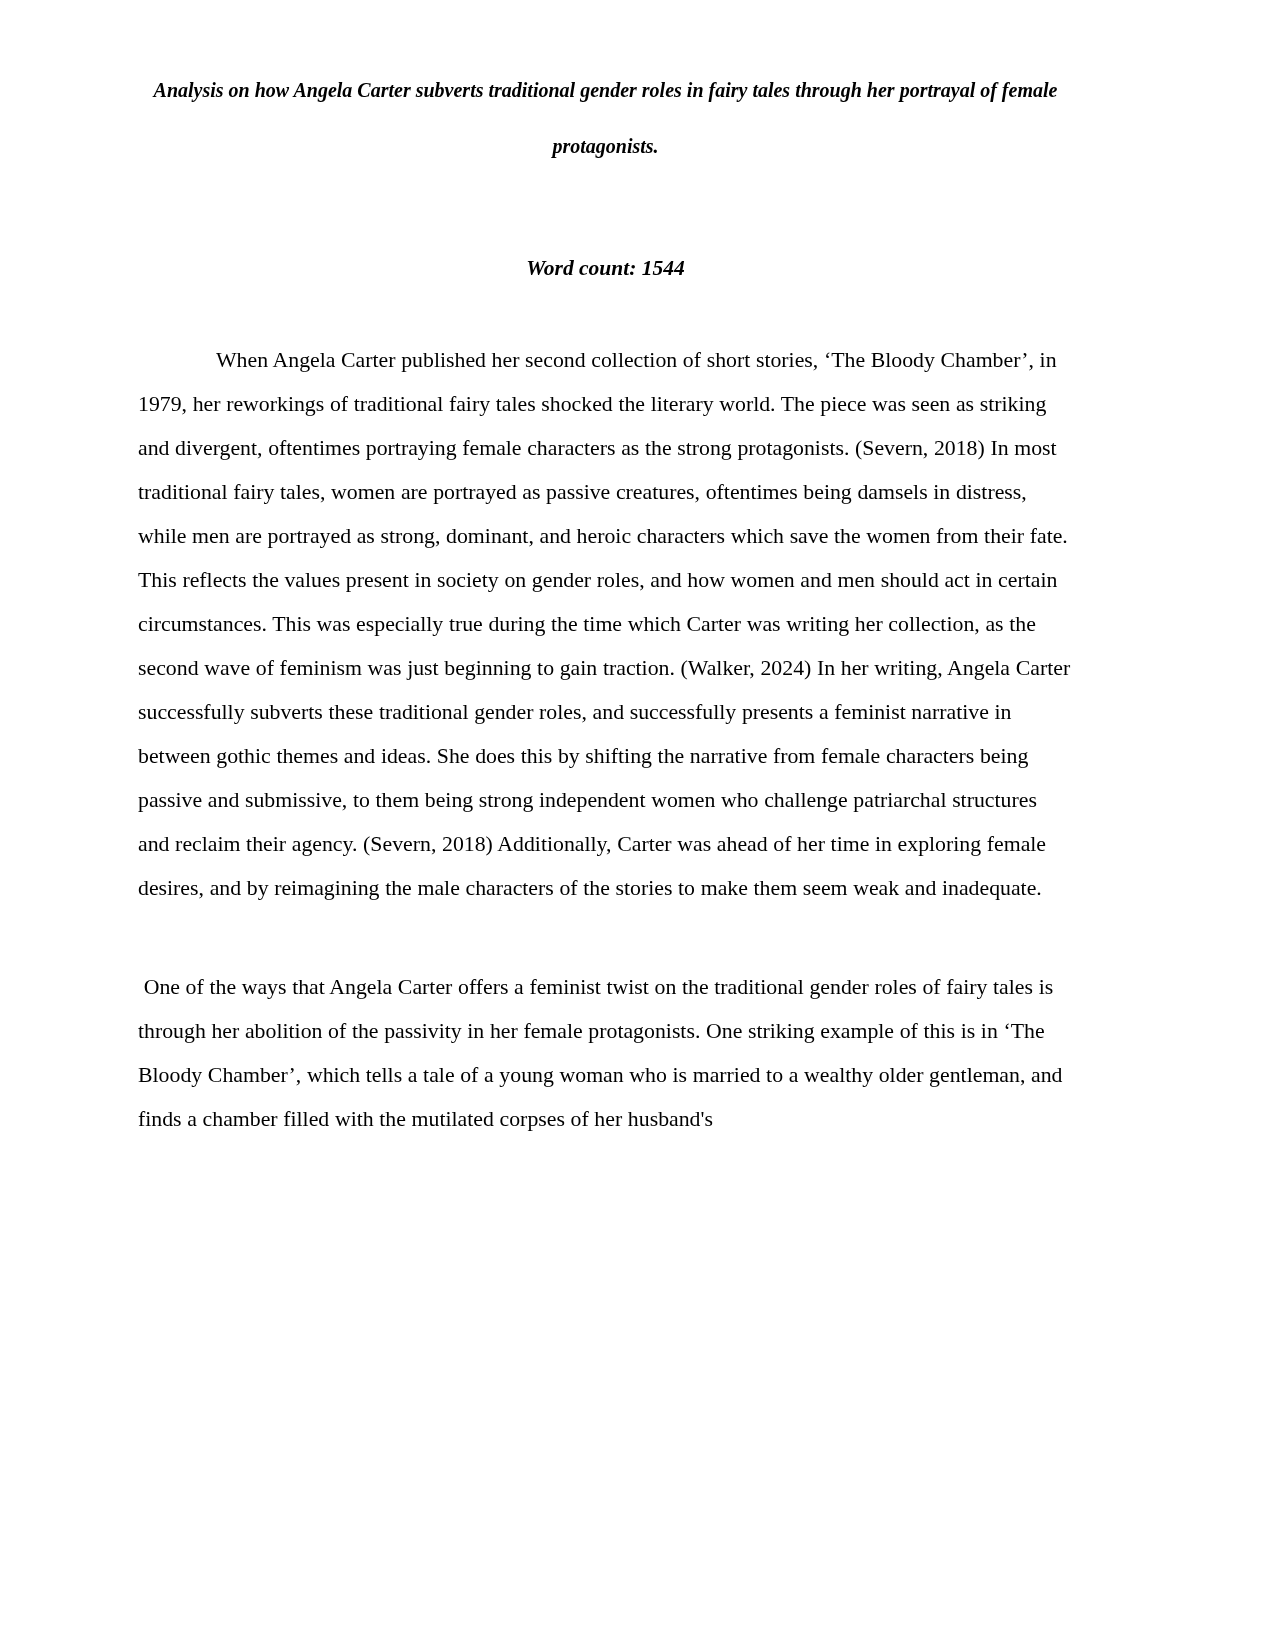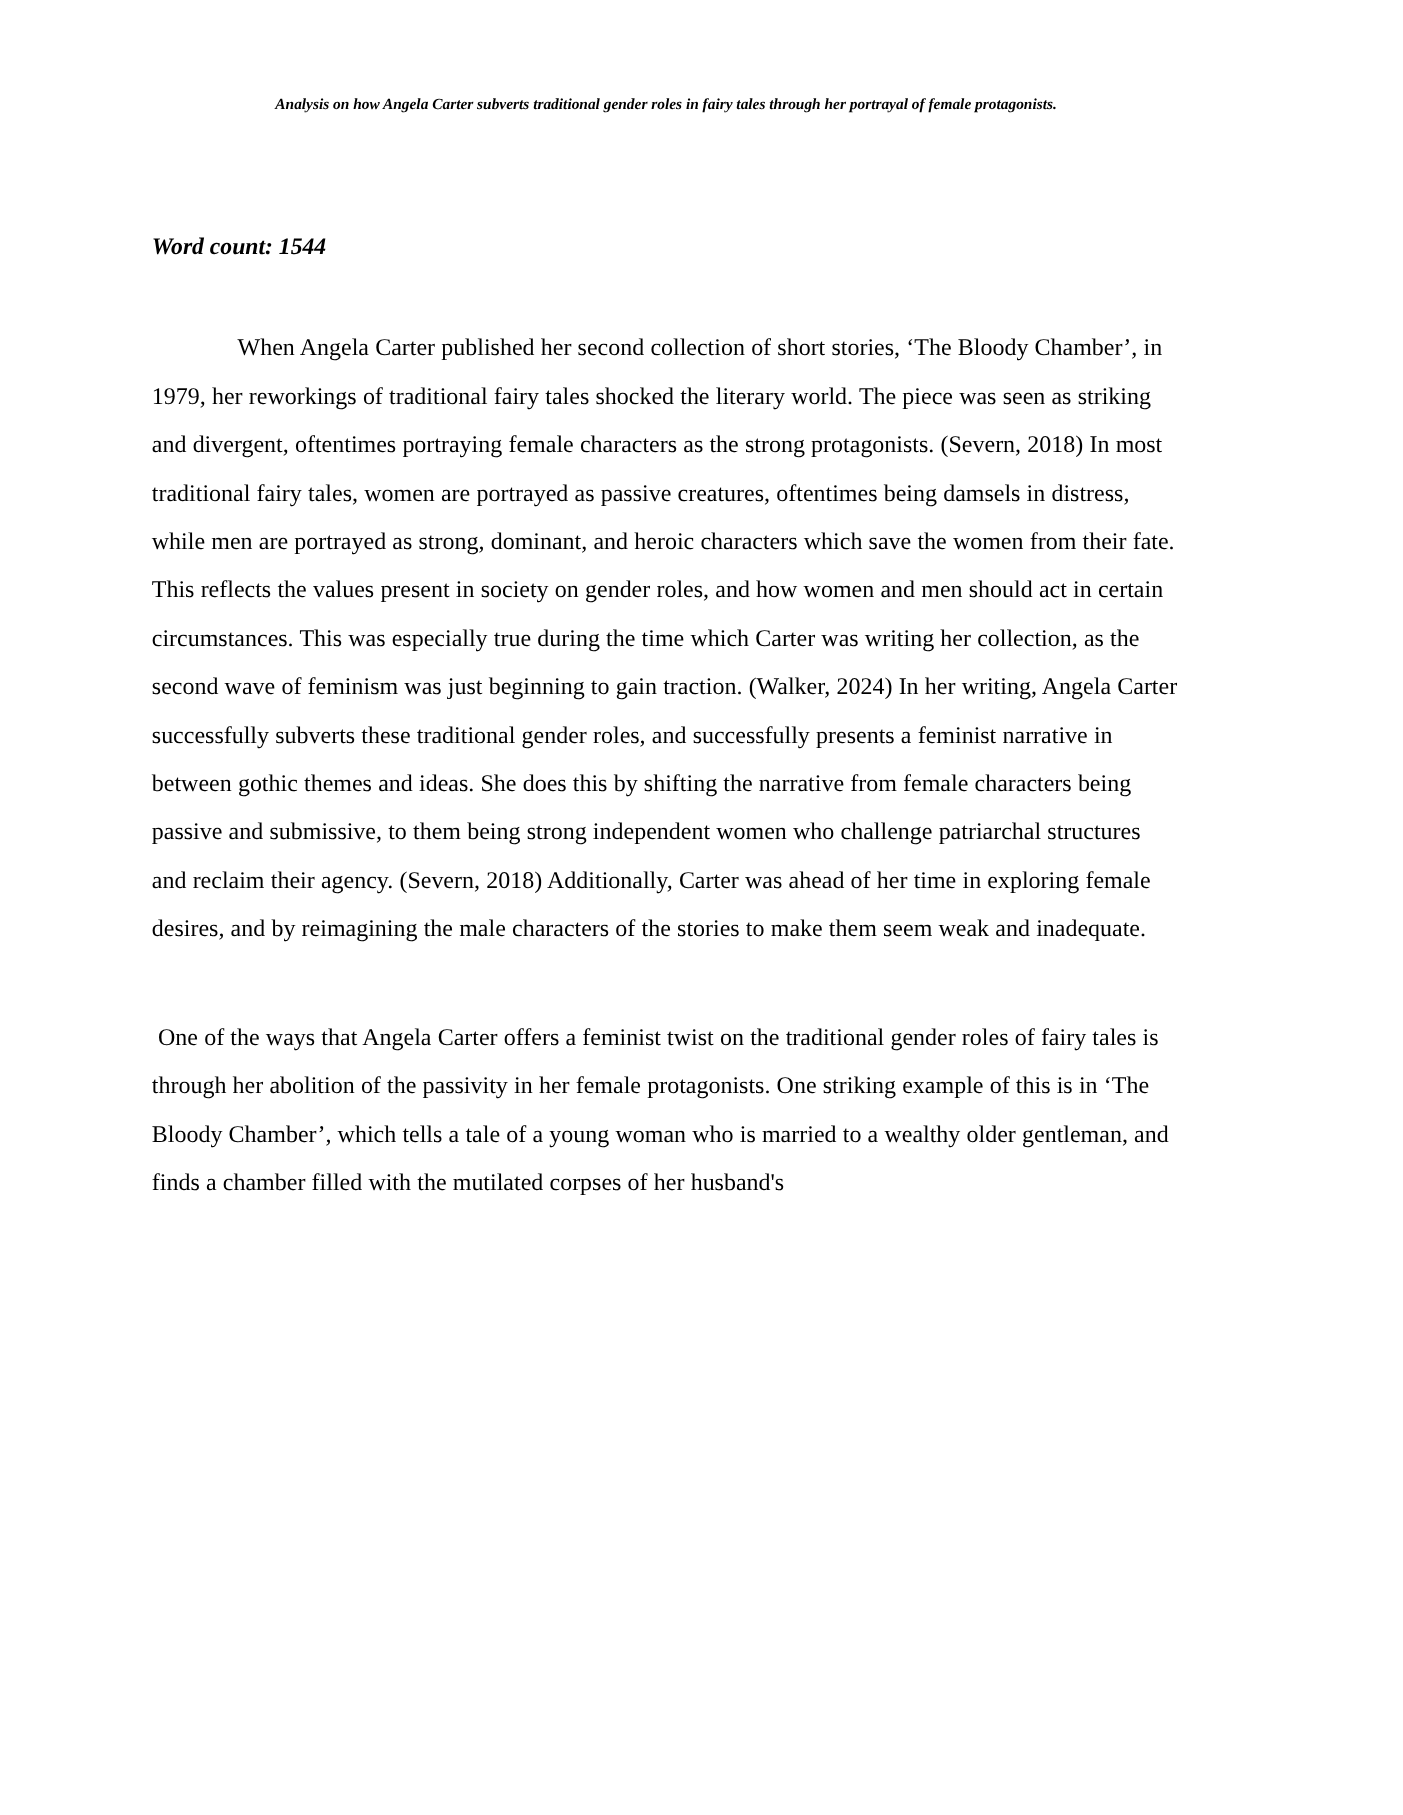--- a/index.html
+++ b/index.html
@@ -25,31 +25,31 @@
     position: absolute;
     left: 138px;
     top: 0;
     width: 935px;
   }
   .title-block {
     margin-top: 62px;
     text-align: center;
   }
   .doc-title {
-    font-size: 14px;
+    font-size: 20px;
     font-weight: bold;
     font-style: italic;
-    line-height: 68px;
+    line-height: 56px;
     letter-spacing: 0.0px;
     margin: 0 auto;
     width: 915px;
   }
   .word-count {
     margin-top: 66px;
-    text-align: left;
+    text-align: center;
     font-size: 21.5px;
     font-weight: bold;
     font-style: italic;
     line-height: 56px;
   }
   .body-block {
     margin-top: 42px;
   }
   p.para {
     font-size: 21.8px;

